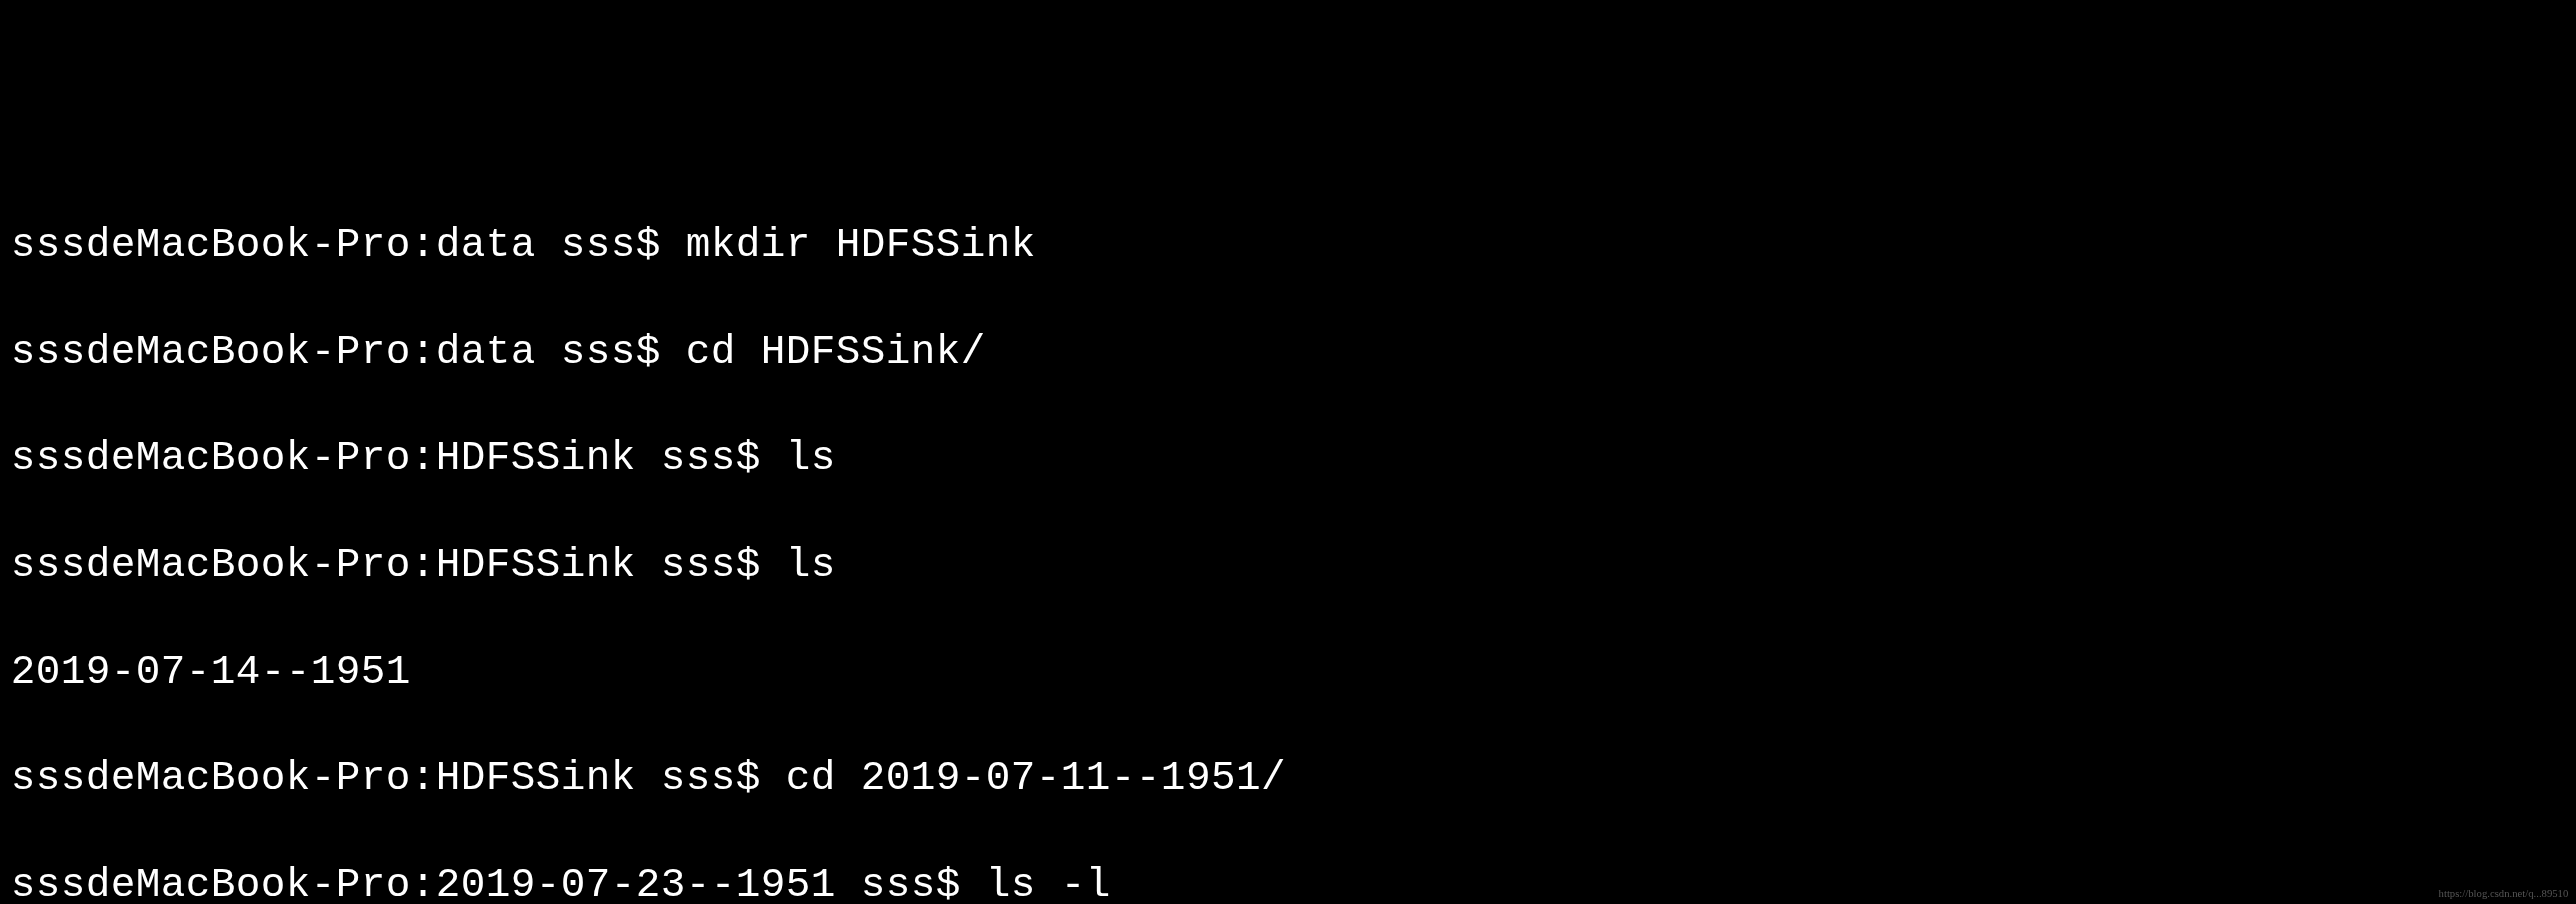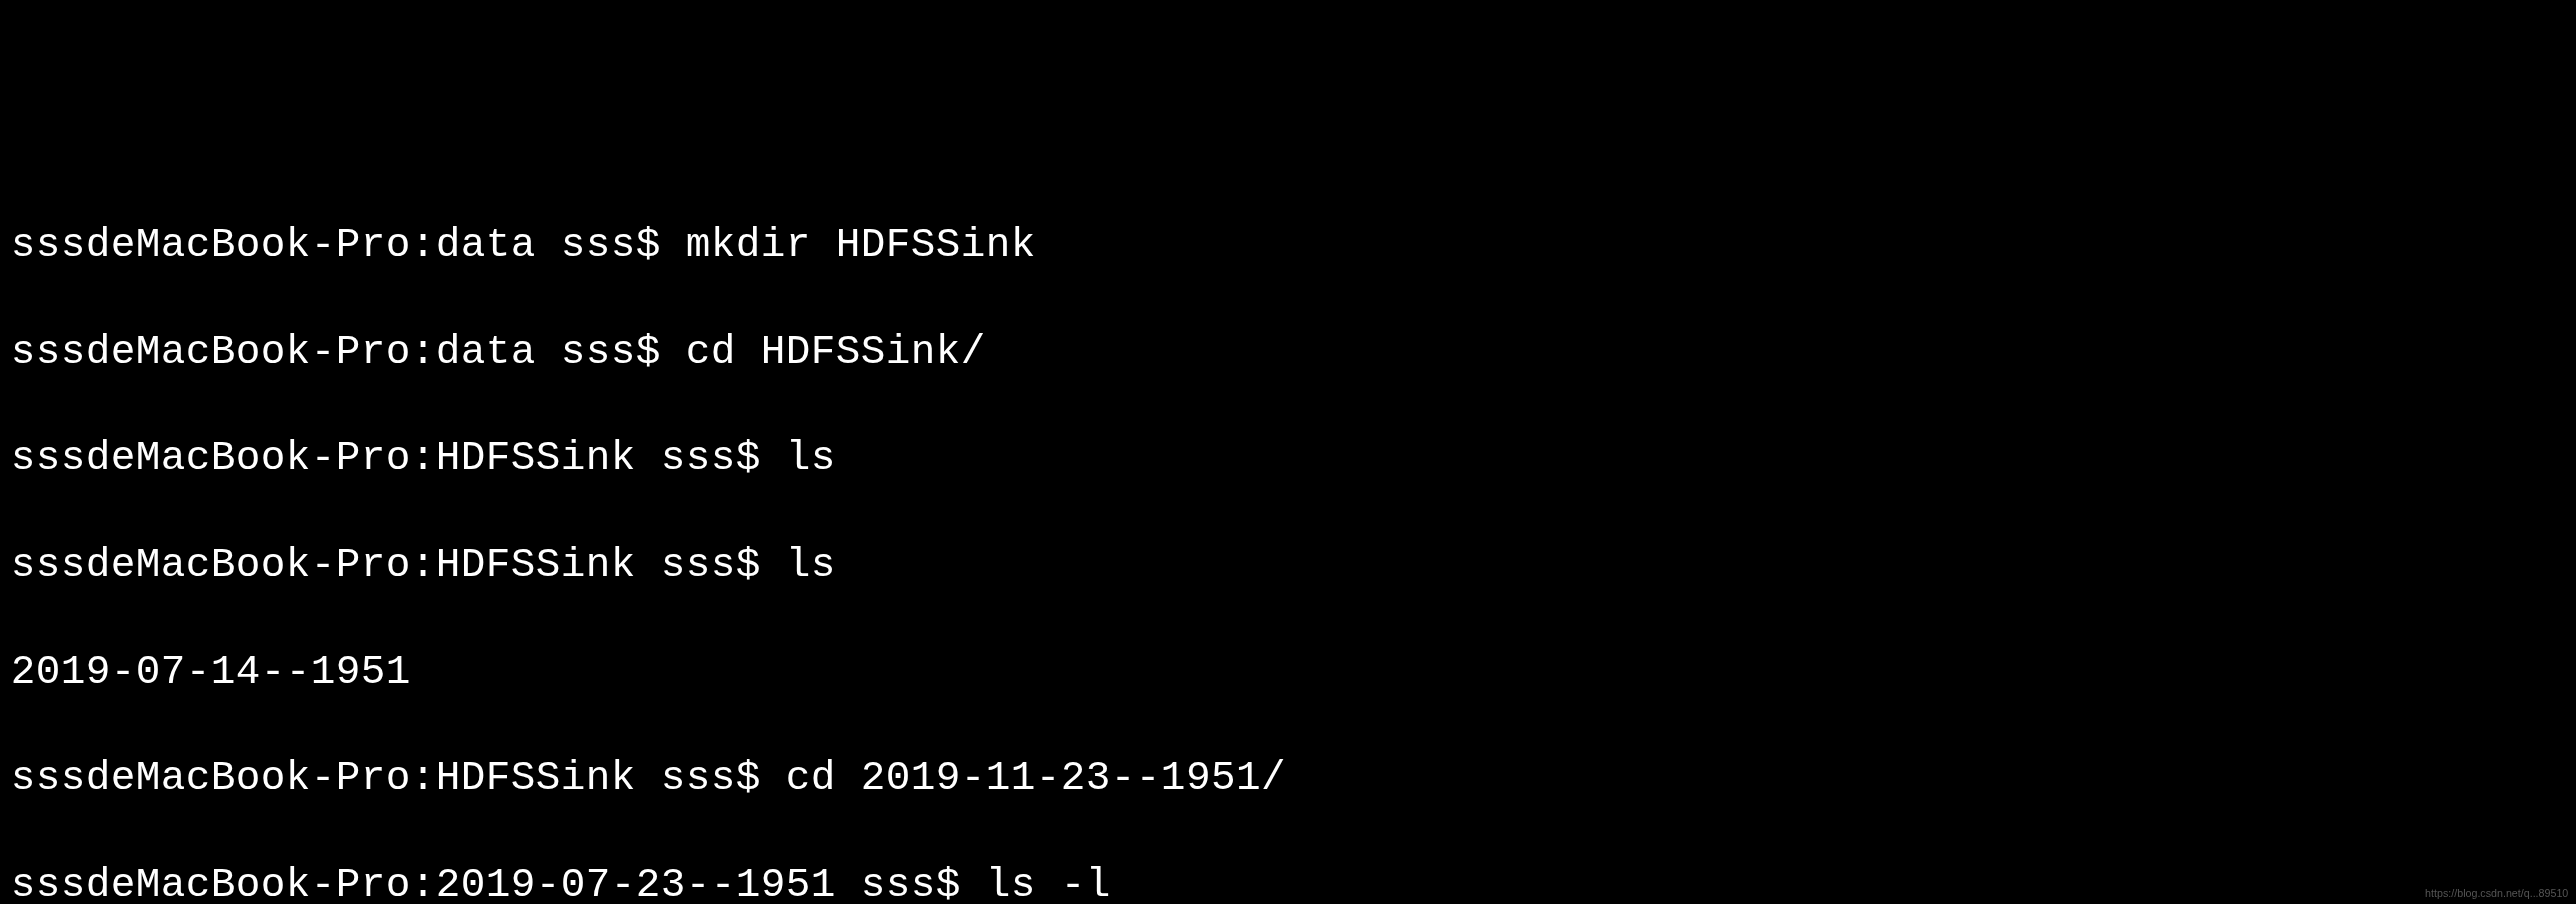--- a/index.html
+++ b/index.html
@@ -22,35 +22,35 @@
     }
     .line {
       display: block;
     }
     .watermark {
       position: absolute;
       bottom: 3.1px;
       right: 7.7px;
       font-size: 10.7px;
       color: #555;
-      font-family: Liberation Sans, sans-serif;
+      font-family: Liberation Serif, serif;
       letter-spacing: 0;
     }
   </style>
 </head>
 <body>
 
 
 
 <span class="line"><span>sssdeMacBook-Pro:data sss$ </span><span>mkdir HDFSSink</span></span>
 <span class="line"><span>sssdeMacBook-Pro:data sss$ </span><span>cd HDFSSink/</span></span>
 <span class="line"><span>sssdeMacBook-Pro:HDFSSink sss$ </span><span>ls</span></span>
 <span class="line"><span>sssdeMacBook-Pro:HDFSSink sss$ </span><span>ls</span></span>
 <span class="line"><span>2019-07-14--1951</span></span>
-<span class="line"><span>sssdeMacBook-Pro:HDFSSink sss$ </span><span>cd 2019-11-23--1951/</span></span>
+<span class="line"><span>sssdeMacBook-Pro:HDFSSink sss$ </span><span>cd 2019-07-11--1951/</span></span>
 <span class="line"><span>sssdeMacBook-Pro:2019-07-23--1951 sss$ </span><span>ls -l</span></span>
 
 
 
 <div class="watermark">https://blog.csdn.net/q...89510</div>
 
 
 
 
 

